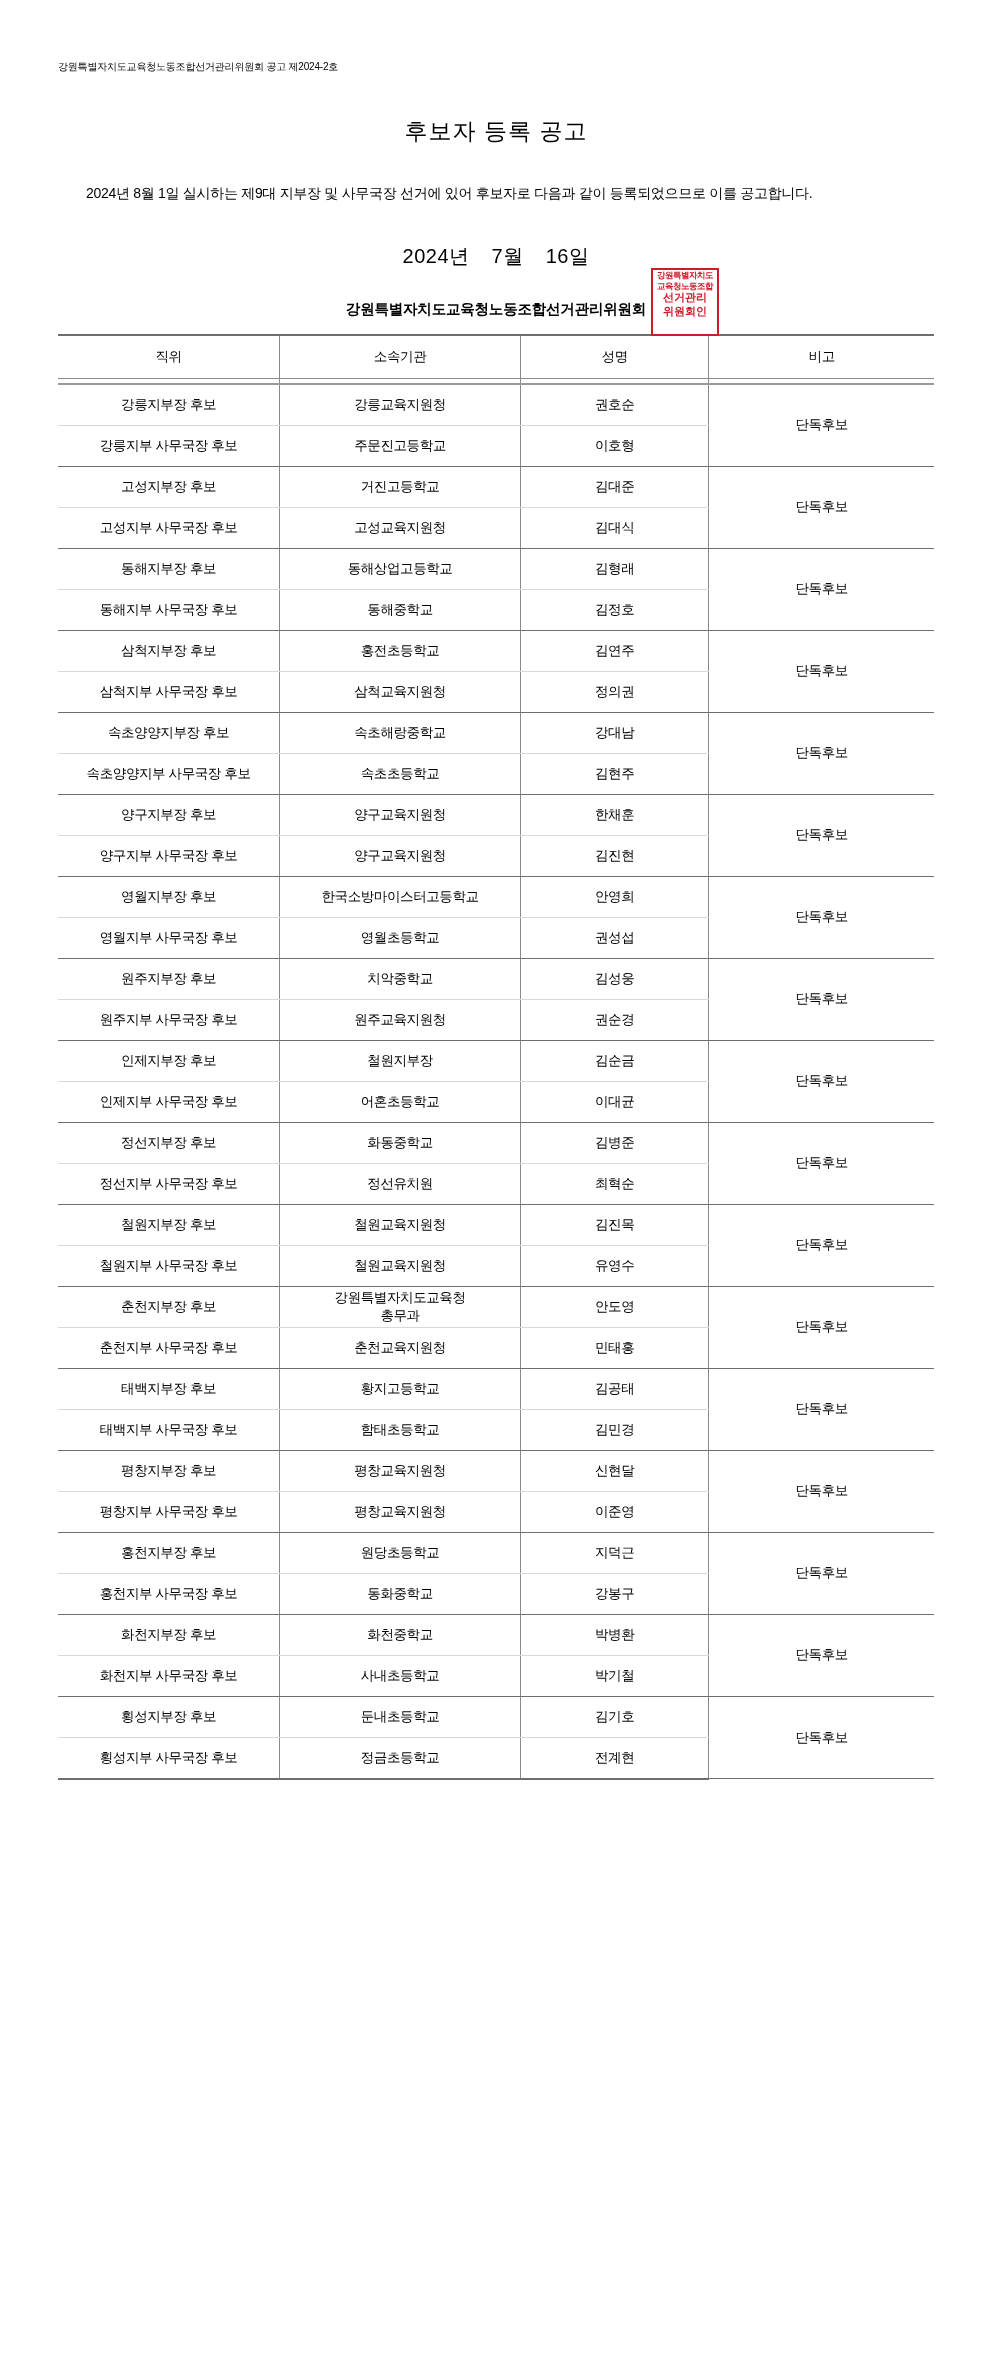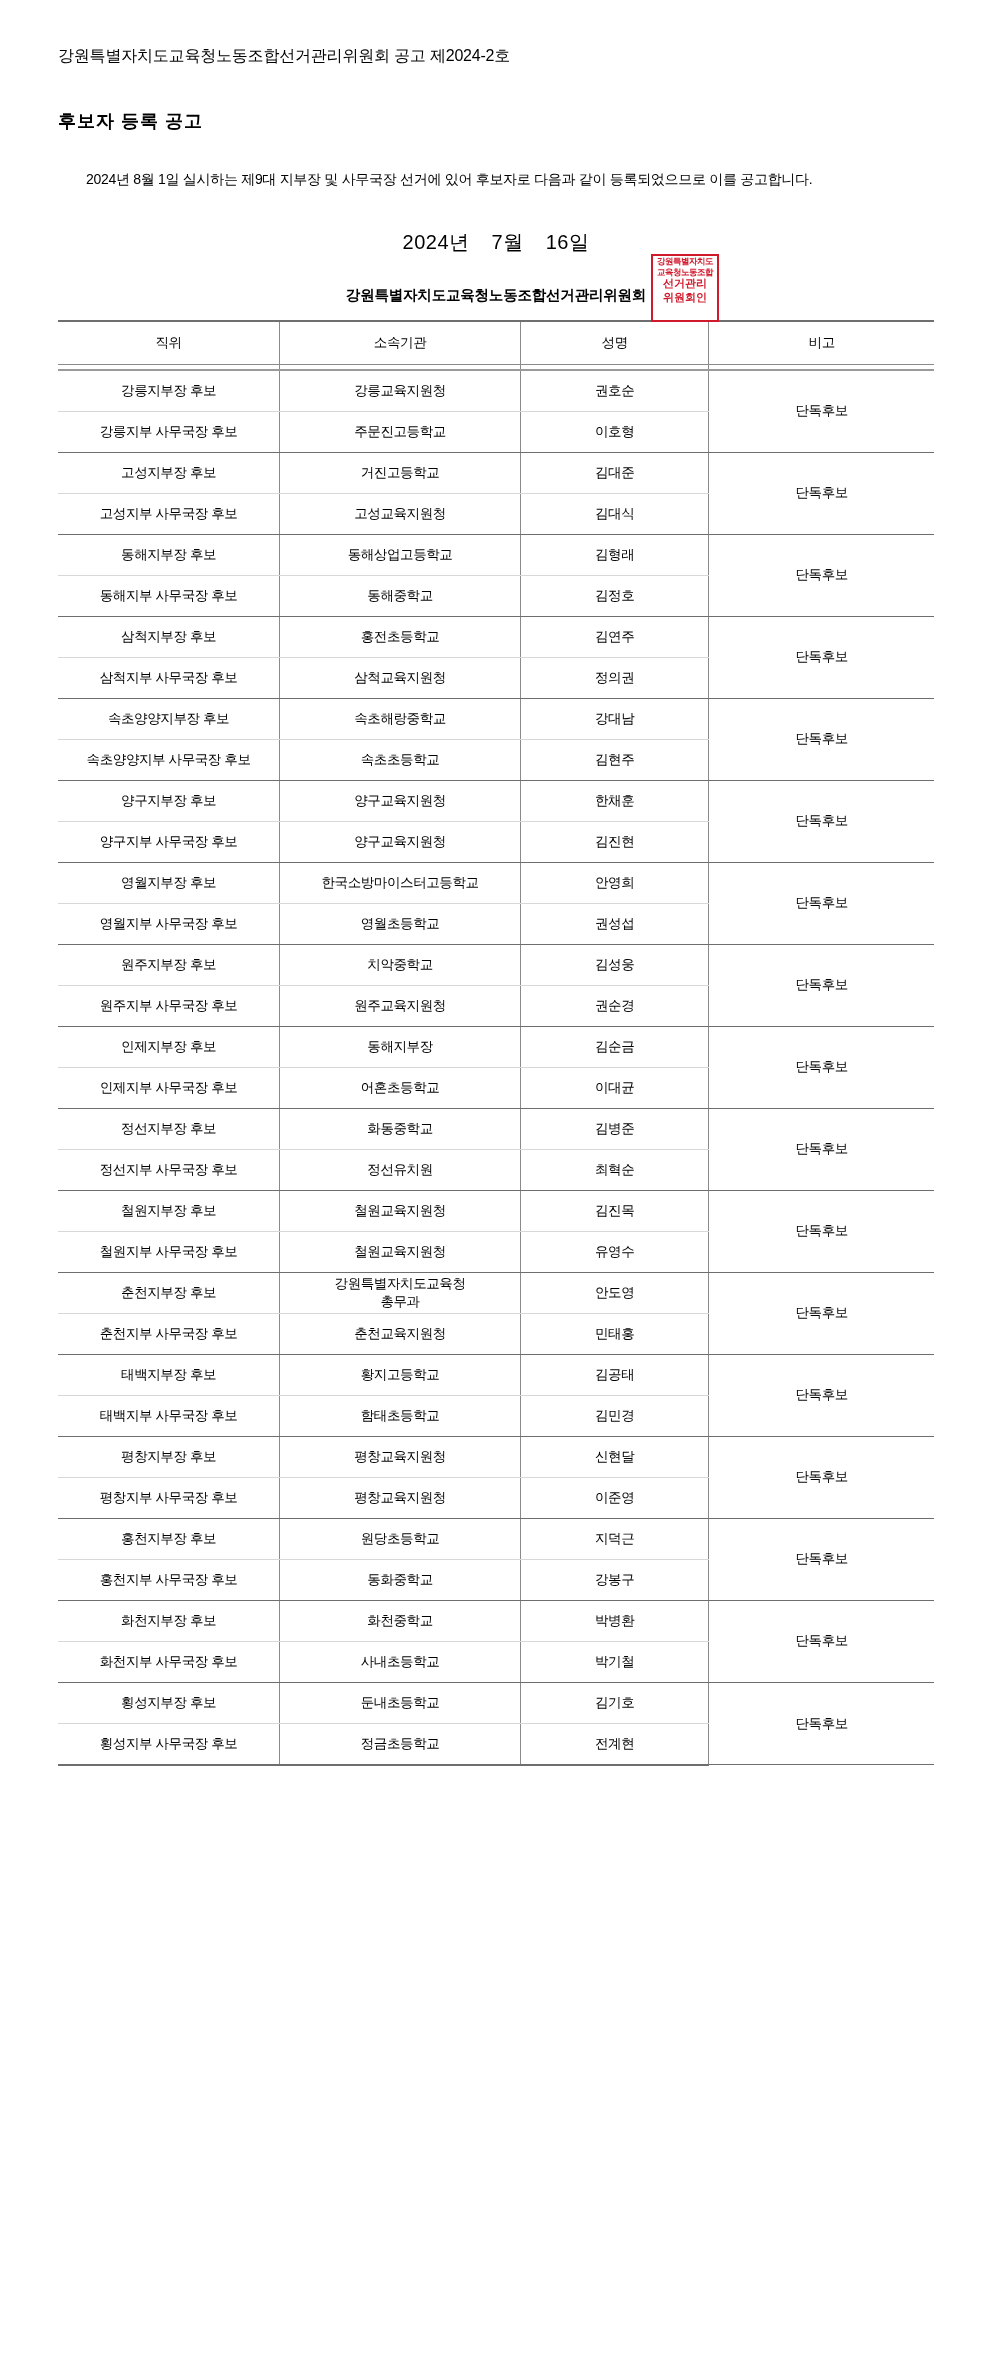--- a/index.html
+++ b/index.html
@@ -12,29 +12,29 @@
     color: #000000;
     width: 992px;
   }
   .page {
     width: 992px;
     box-sizing: border-box;
     padding: 40px 58px 40px 58px;
     position: relative;
   }
   .notice-no {
-    font-size: 16px;
+    font-size: 10px;
     letter-spacing: -0.2px;
-    margin: 6px 0 0 0;
+    margin: 20px 0 0 0;
     white-space: nowrap;
   }
   .doc-title {
-    text-align: left;
-    font-size: 18px;
-    font-weight: bold;
+    text-align: center;
+    font-size: 23px;
+    font-weight: normal;
     letter-spacing: 1px;
     margin: 42px 0 0 0;
   }
   .body-para {
     font-size: 14px;
     line-height: 1.85;
     margin: 34px 0 0 0;
     letter-spacing: -0.3px;
     text-align: left;
   }
@@ -264,21 +264,21 @@
           <td>김성웅</td>
           <td class="note" rowspan="2">단독후보</td>
         </tr>
         <tr class="group-end">
           <td>원주지부 사무국장 후보</td>
           <td class="org">원주교육지원청</td>
           <td>권순경</td>
         </tr>
         <tr>
           <td>인제지부장 후보</td>
-          <td class="org">동해지부장</td>
+          <td class="org">철원지부장</td>
           <td>김순금</td>
           <td class="note" rowspan="2">단독후보</td>
         </tr>
         <tr class="group-end">
           <td>인제지부 사무국장 후보</td>
           <td class="org">어혼초등학교</td>
           <td>이대균</td>
         </tr>
         <tr>
           <td>정선지부장 후보</td>

